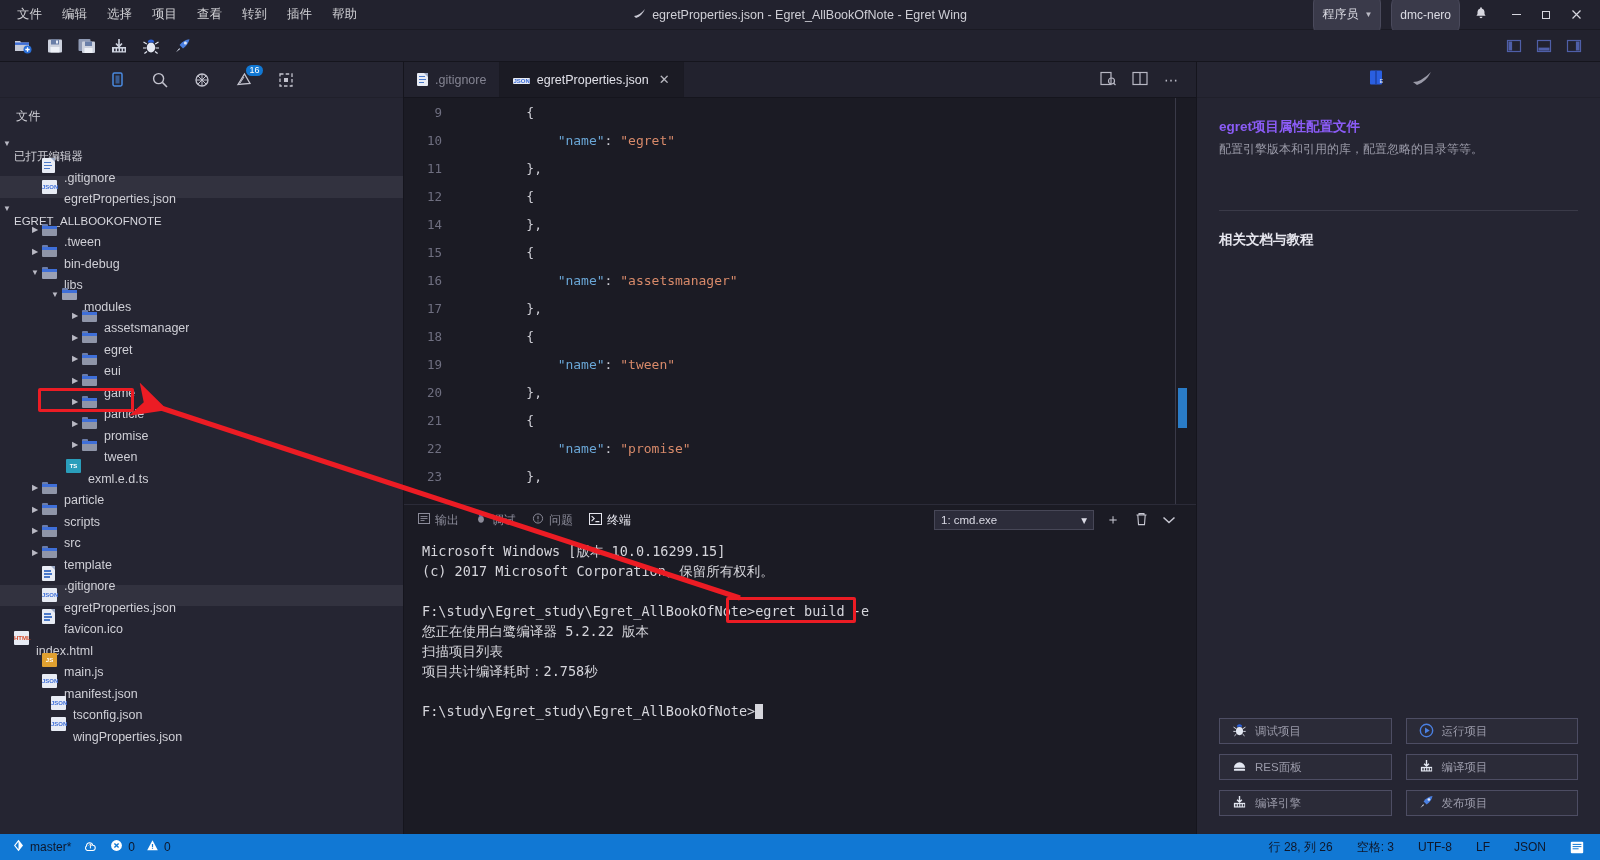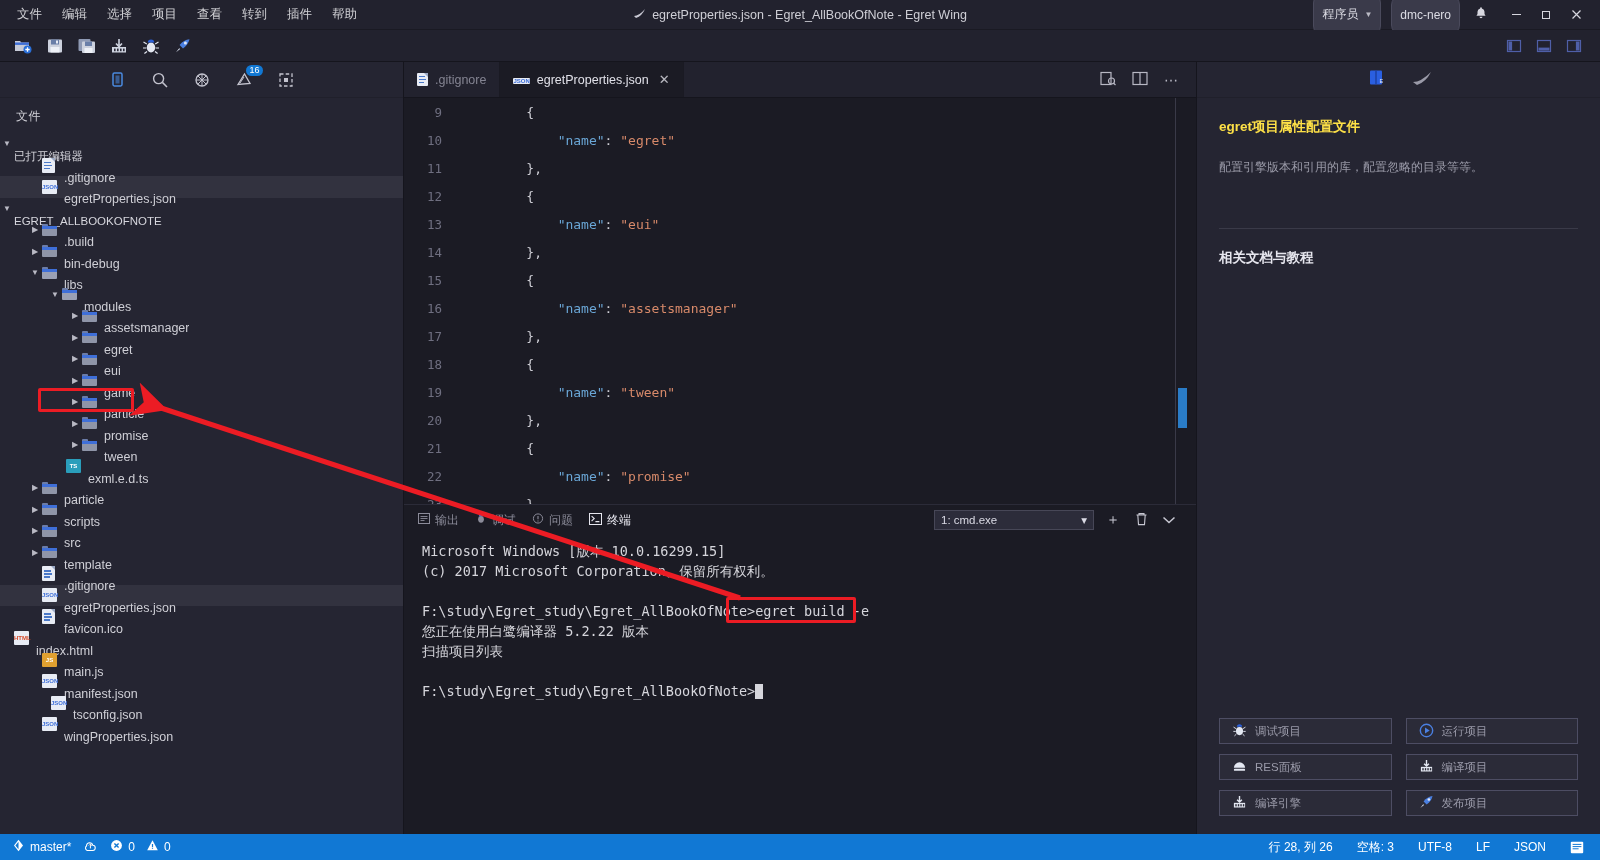--- a/index.html
+++ b/index.html
@@ -215,38 +215,38 @@
   .rightpanel {
     width: 404px; flex: 0 0 404px;
     background: #252532; border-left: 1px solid #15151d;
     display: flex; flex-direction: column;
   }
   .rp-icons {
     height: 36px; flex: 0 0 36px; display: flex; align-items: center;
     justify-content: center; gap: 26px; border-bottom: 1px solid #20202b;
   }
   .rp-body { flex: 1 1 auto; padding: 20px 22px 0 22px; }
-  .rp-h1 { font-size: 13.5px; color: #fde047; font-weight: bold; margin-bottom: 22px; }
+  .rp-h1 { font-size: 13.5px; color: #8b5cf6; font-weight: bold; margin-bottom: 4px; }
   .rp-sub { font-size: 12px; color: #9a9aa8; line-height: 18px; }
   .rp-div { height: 1px; background: #3a3a48; margin: 52px 0 0 0; }
   .rp-h2 { font-size: 13.5px; color: #e6e6ee; font-weight: bold; margin-top: 20px; }
   .rp-actions {
     padding: 0 22px 18px 22px;
     display: grid; grid-template-columns: 1fr 1fr; gap: 10px 14px;
   }
   .actbtn {
     height: 26px; border: 1px solid #4d4d63; background: #2b2b38;
     display: flex; align-items: center; gap: 8px;
     padding-left: 12px; font-size: 11.5px; color: #9b9baa;
   }
 
   
   .status {
     height: 26px; flex: 0 0 26px; background: #1178d4;
-    display: flex; align-items: center; color: #ffffff; font-size: 12px;
+    display: flex; align-items: center; color: #0f172a; font-size: 12px;
   }
   .st-left { display: flex; align-items: center; gap: 4px; padding-left: 8px; }
   .st-right { margin-left: auto; display: flex; align-items: center; gap: 16px; padding-right: 12px; }
   .st-item { display: flex; align-items: center; gap: 5px; padding: 0 4px; white-space: nowrap; }
 
   
   .anno { position: absolute; pointer-events: none; z-index: 50; }
   .anno-box { border: 3px solid #ec1c24; border-radius: 2px; }
   .anno-arrow { overflow: visible; }
 </style>
@@ -453,21 +453,21 @@
         <div id="tree-rows">
             <div class="row" style="padding-left: 28px;">
               <span class="tw">▶</span>
               <span class="ficon">
                 <span class="folder">
                   <span class="tabtop"></span>
                   <span class="bodyb"></span>
                   <span class="stripe"></span>
                 </span>
               </span>
-              <span class="lbl">.build</span>
+              <span class="lbl">.tween</span>
             </div>
             <div class="row" style="padding-left: 28px;">
               <span class="tw">▶</span>
               <span class="ficon">
                 <span class="folder">
                   <span class="tabtop"></span>
                   <span class="bodyb"></span>
                   <span class="stripe"></span>
                 </span>
               </span>
@@ -673,21 +673,21 @@
               </span>
               <span class="lbl">manifest.json</span>
             </div>
             <div class="row" style="padding-left: 37px;">
               <span class="tw"></span>
               <span class="ficon">
                 <span class="ftag json">JSON</span>
               </span>
               <span class="lbl">tsconfig.json</span>
             </div>
-            <div class="row" style="padding-left: 28px;">
+            <div class="row" style="padding-left: 37px;">
               <span class="tw"></span>
               <span class="ficon">
                 <span class="ftag json">JSON</span>
               </span>
               <span class="lbl">wingProperties.json</span>
             </div>
           </div>
       </div>
     </div>
 
@@ -742,25 +742,20 @@
               </div>
               <div class="codeline">
                 <span class="gutter">11</span>
                 <span class="guide"></span>
                 <span class="code">&nbsp;&nbsp;&nbsp;&nbsp;<span class="p">},</span></span>
               </div>
               <div class="codeline">
                 <span class="gutter">12</span>
                 <span class="guide"></span>
                 <span class="code">&nbsp;&nbsp;&nbsp;&nbsp;<span class="p">{</span></span>
-              </div>
-              <div class="codeline">
-                <span class="gutter">13</span>
-                <span class="guide"></span>
-                <span class="code">&nbsp;&nbsp;&nbsp;&nbsp;&nbsp;&nbsp;&nbsp;&nbsp;<span class="k">"name"</span><span class="p">: </span><span class="s">"eui"</span></span>
               </div>
               <div class="codeline">
                 <span class="gutter">14</span>
                 <span class="guide"></span>
                 <span class="code">&nbsp;&nbsp;&nbsp;&nbsp;<span class="p">},</span></span>
               </div>
               <div class="codeline">
                 <span class="gutter">15</span>
                 <span class="guide"></span>
                 <span class="code">&nbsp;&nbsp;&nbsp;&nbsp;<span class="p">{</span></span>
@@ -871,20 +866,21 @@
           </div>
         </div>
 
         <div class="term">
           <div>Microsoft Windows [版本 10.0.16299.15]</div>
           <div>(c) 2017 Microsoft Corporation。保留所有权利。</div>
           <div class="blank"></div>
           <div>F:\study\Egret_study\Egret_AllBookOfNote&gt;egret build -e</div>
           <div>您正在使用白鹭编译器 5.2.22 版本</div>
           <div>扫描项目列表</div>
+          <div>项目共计编译耗时：2.758秒</div>
           <div class="blank"></div>
           <div>
             <span>F:\study\Egret_study\Egret_AllBookOfNote&gt;</span><span class="cursorblk"></span>
           </div>
         </div>
       </div>
     </div>
 
     <div class="rightpanel">
       <div class="rp-icons">

